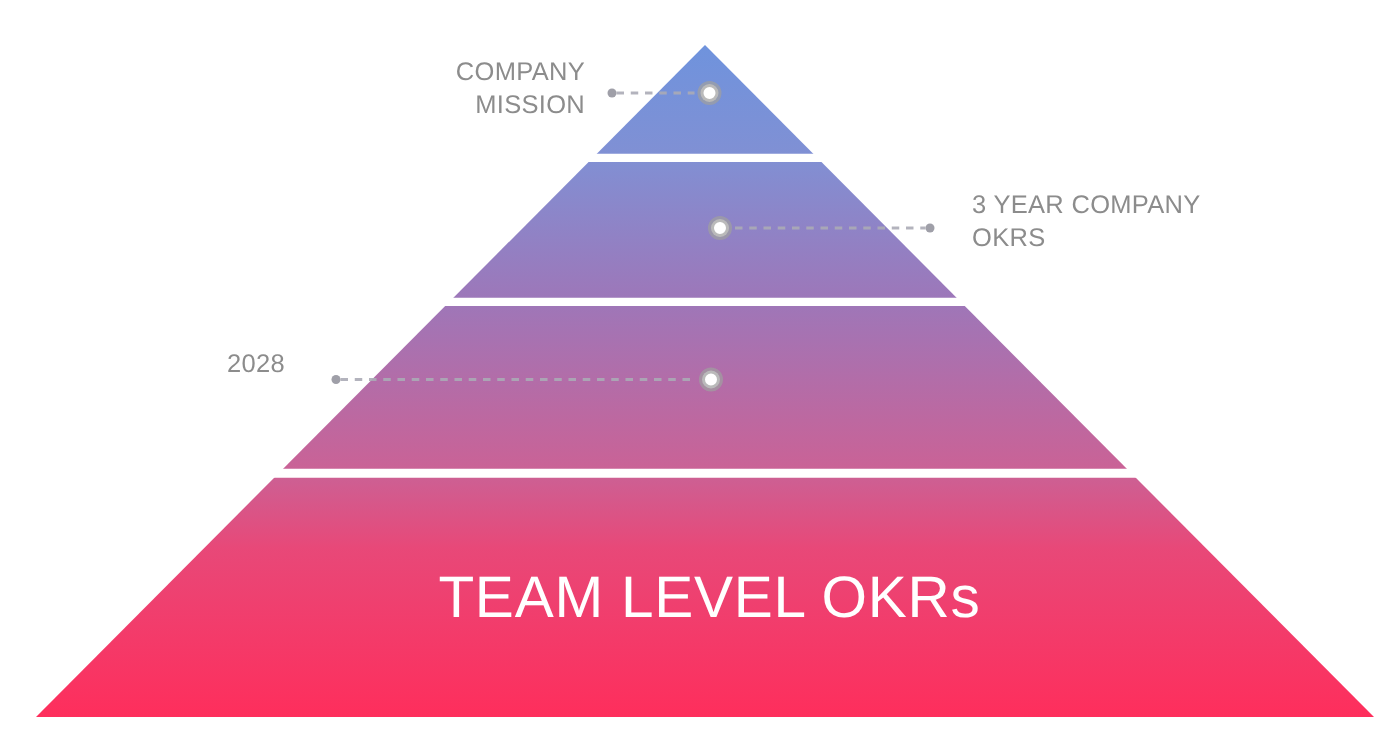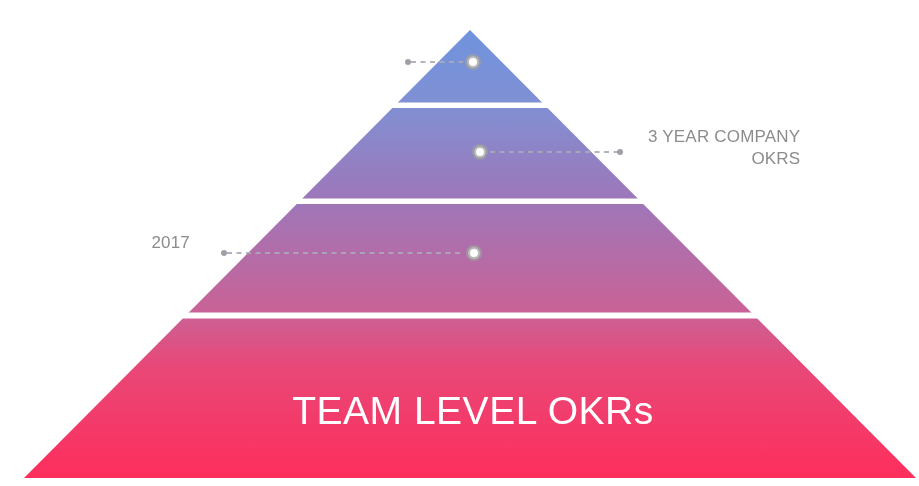--- a/index.html
+++ b/index.html
@@ -25,29 +25,29 @@
   }
   .callout {
     position: absolute;
     font-size: 17px;
     line-height: 22px;
     letter-spacing: 0.2px;
     color: #8c8c8c;
     white-space: nowrap;
   }
   .align-right { text-align: right; }
-  .align-left  { text-align: right; }
+  .align-left  { text-align: left; }
   #label-mission { top: 37px;  right: 529px; }
   #label-goals   { top: 126px; left: 648px; }
   #label-okrs    { top: 232px; right: 729px; }
   #label-team {
     position: absolute;
     left: 27px;
     right: 0;
-    top: 390px;
+    top: 378px;
     text-align: center;
     font-size: 39px;
     line-height: 42px;
     letter-spacing: 0.5px;
     color: #ffffff;
     white-space: nowrap;
   }
 </style>
 </head>
 <body>
@@ -79,26 +79,28 @@
     <circle cx="408" cy="62" r="3" fill="#9f9fa8"></circle>
     <circle cx="620" cy="152" r="3" fill="#9f9fa8"></circle>
     <circle cx="224" cy="253" r="3" fill="#9f9fa8"></circle>
 
     <circle cx="473" cy="62" r="6" fill="#ffffff" stroke="#a0a0a0" stroke-opacity="0.72" stroke-width="4"></circle>
     <circle cx="480" cy="152" r="6" fill="#ffffff" stroke="#a0a0a0" stroke-opacity="0.72" stroke-width="4"></circle>
     <circle cx="474" cy="253" r="6" fill="#ffffff" stroke="#a0a0a0" stroke-opacity="0.72" stroke-width="4"></circle>
   </svg>
 
   <div id="label-mission" class="callout align-right">
+    <div>COMPANY</div>
+    <div>MISSION</div>
   </div>
 
   <div id="label-goals" class="callout align-left">
     <div>3 YEAR COMPANY</div>
     <div>OKRS</div>
   </div>
 
   <div id="label-okrs" class="callout align-right">
-    <div>2017</div>
+    <div>2028</div>
   </div>
 
   <div id="label-team">TEAM LEVEL OKRs</div>
 
 </div>
 
 </body></html>

